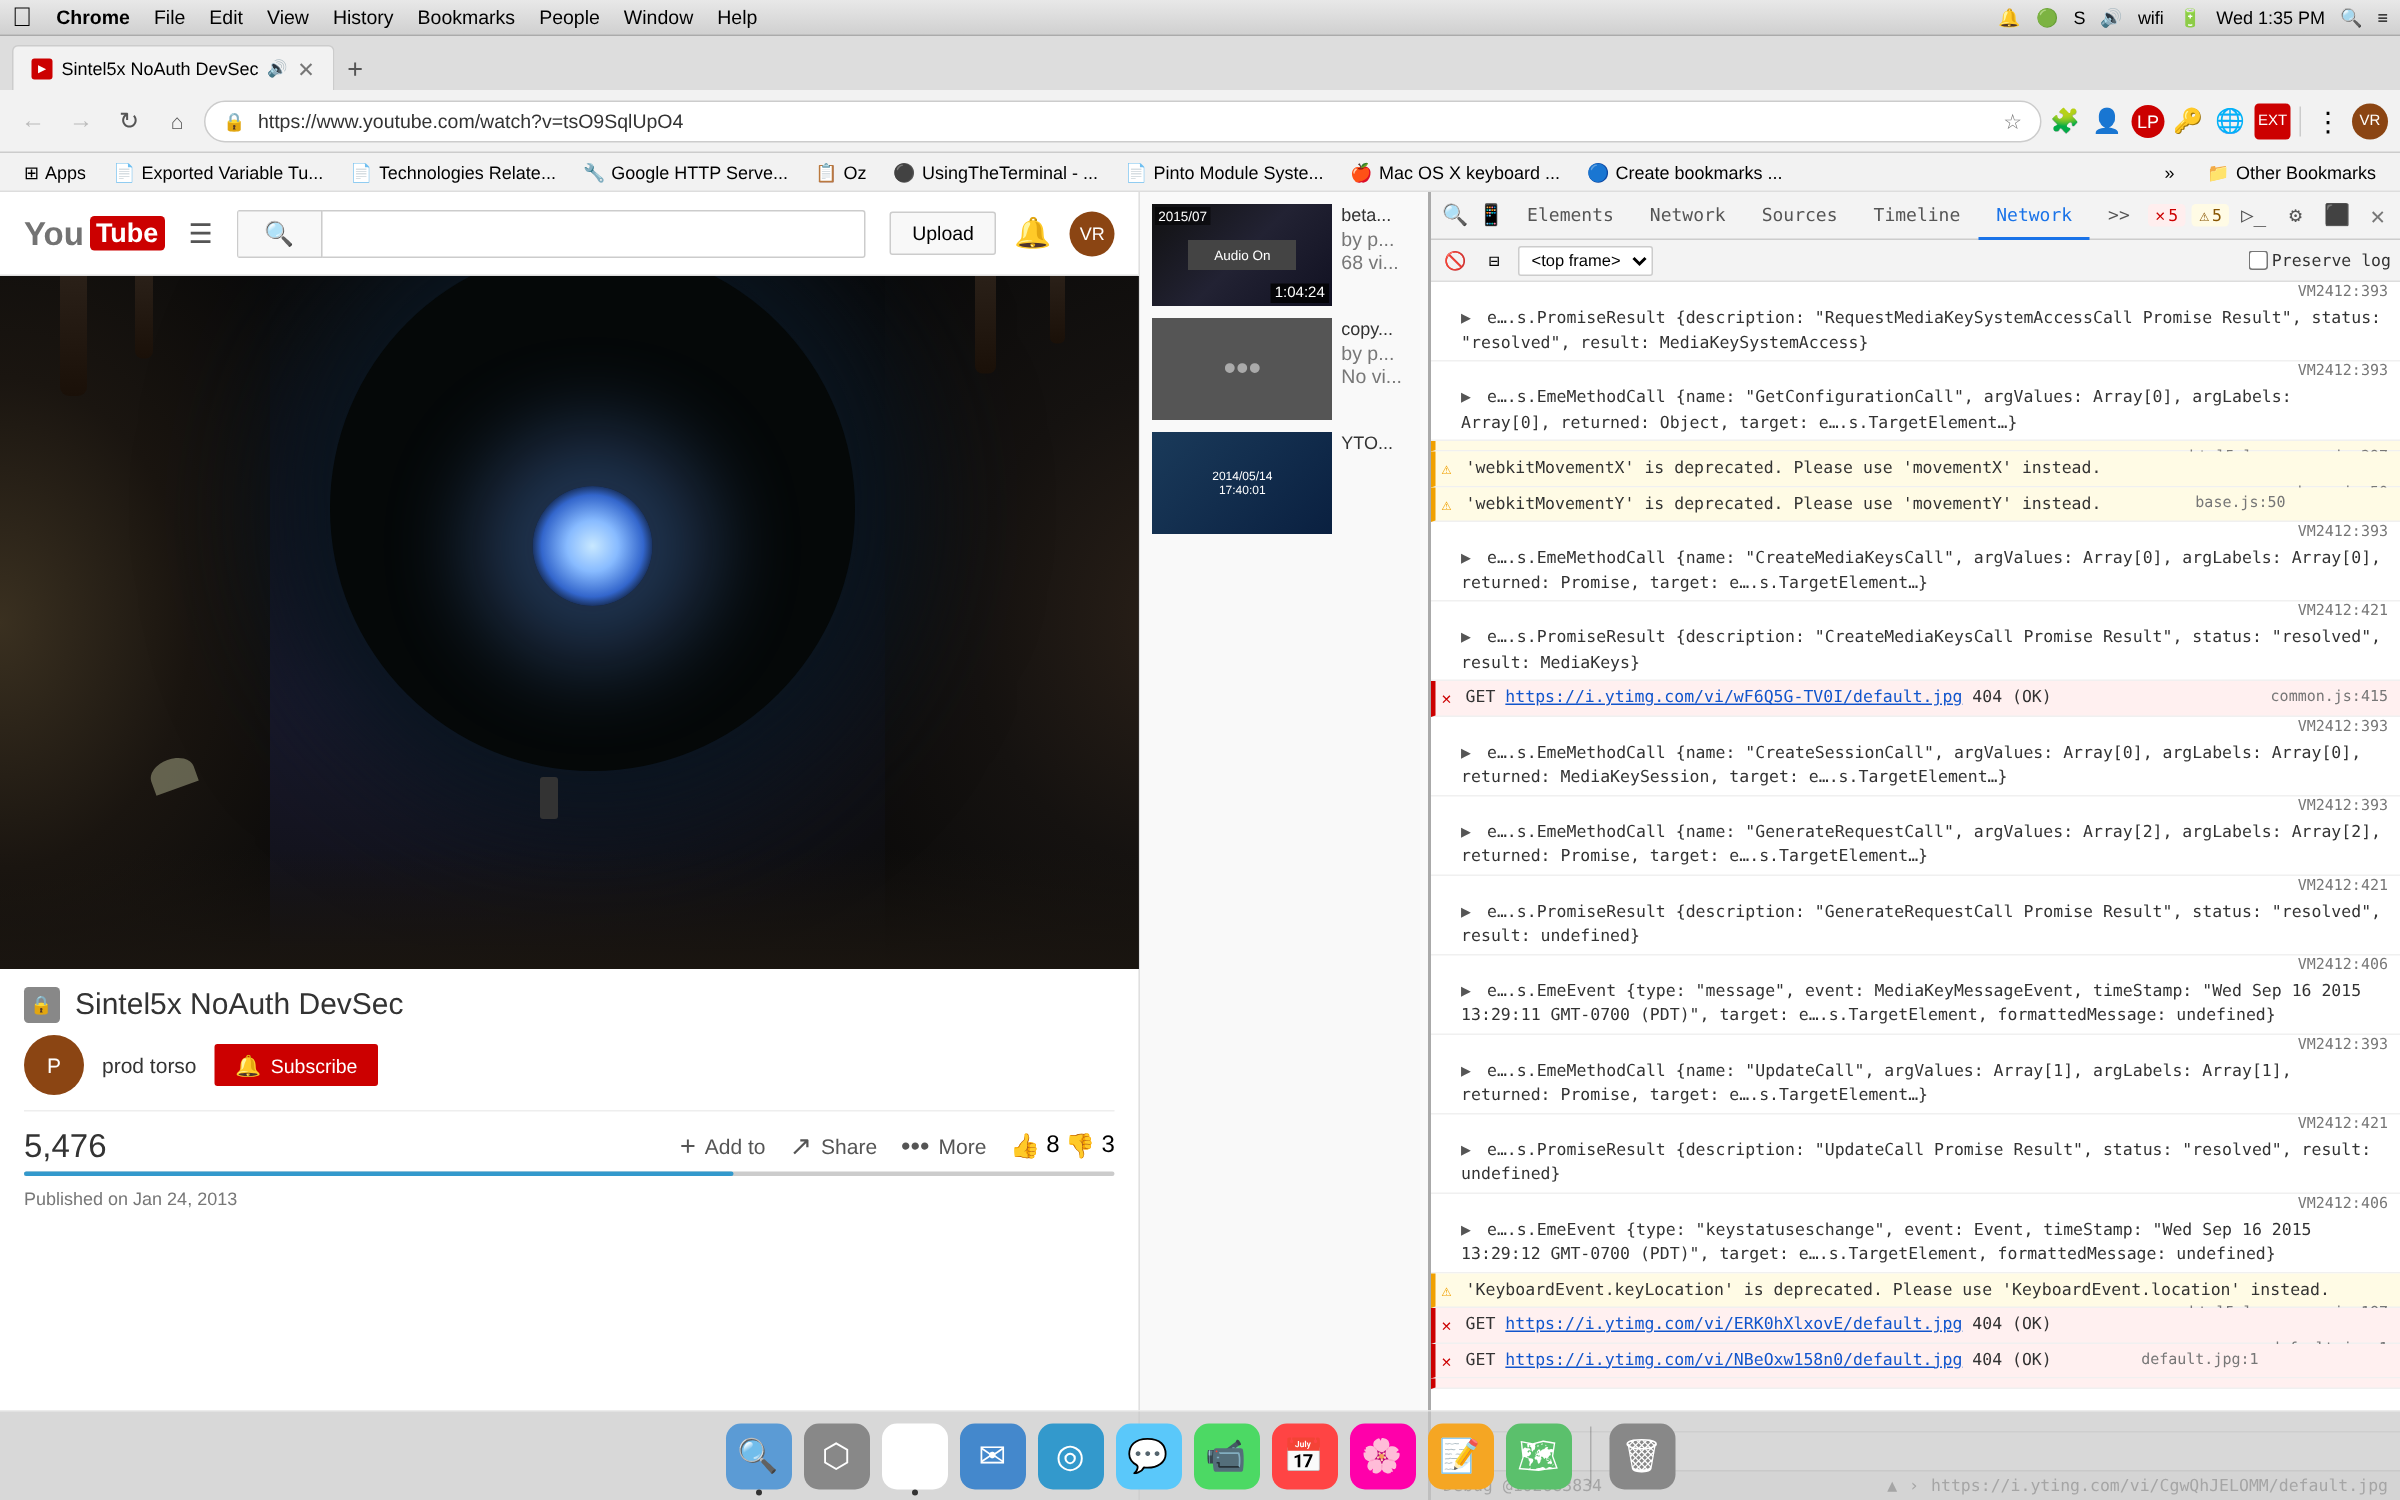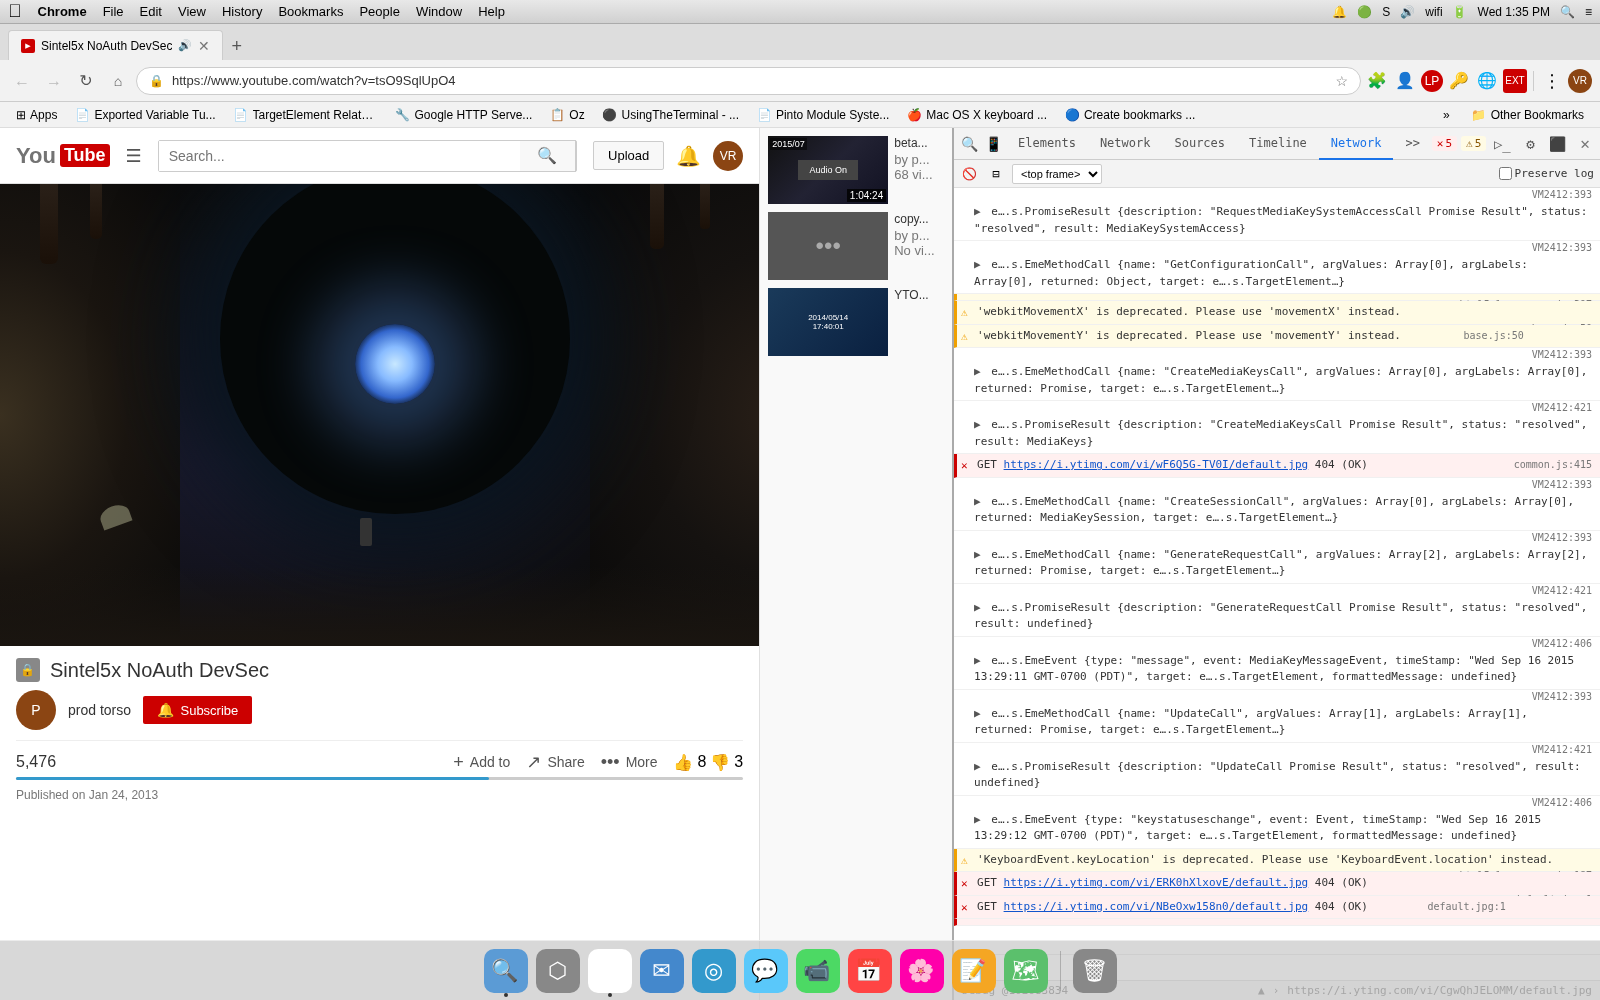--- a/index.html
+++ b/index.html
@@ -289,21 +289,21 @@
       gap: 6px;
     }
     .subscribe-btn .bell { font-size: 14px; }
     #view-like-row {
       display: flex;
       align-items: center;
       justify-content: space-between;
       border-top: 1px solid #eee;
       padding-top: 10px;
     }
-    .view-count { font-size: 16px; font-weight: 400; color: #333; }
+    .view-count { font-size: 22px; font-weight: 400; color: #333; }
     .action-row { display: flex; align-items: center; gap: 16px; }
     .action-btn {
       display: flex;
       align-items: center;
       gap: 6px;
       cursor: pointer;
       color: #555;
       font-size: 14px;
     }
     .action-btn .action-icon { font-size: 18px; }
@@ -595,21 +595,21 @@
     <div class="bookmark-item">
       <span class="bm-icon">⊞</span>
       <span class="bm-text">Apps</span>
     </div>
     <div class="bookmark-item">
       <span class="bm-icon">📄</span>
       <span class="bm-text">Exported Variable Tu...</span>
     </div>
     <div class="bookmark-item">
       <span class="bm-icon">📄</span>
-      <span class="bm-text">TargetElement Relate...</span>
+      <span class="bm-text">Technologies Relate...</span>
     </div>
     <div class="bookmark-item">
       <span class="bm-icon">🔧</span>
       <span class="bm-text">Google HTTP Serve...</span>
     </div>
     <div class="bookmark-item">
       <span class="bm-icon">📋</span>
       <span class="bm-text">Oz</span>
     </div>
     <div class="bookmark-item">
@@ -639,21 +639,20 @@
 
     <div id="youtube-pane">
 
       <div id="yt-header">
         <div id="yt-logo">
           <span style="font-size:22px; color:#737373; font-weight:900;">You</span>
             <span style="background:#cc0000;color:white;padding:1px 4px;border-radius:3px;font-size:18px;font-weight:700;">Tube</span>
         </div>
         <span id="yt-hamburger">☰</span>
         <div id="yt-search-bar">
-          <input type="text" placeholder="Search..." style="flex: 1 1 0%; border: none; outline: none; padding: 0px 10px; font-size: 14px;">
           <div id="yt-search-btn">🔍</div>
         </div>
         <div id="yt-header-right">
           <button class="yt-upload-btn">Upload</button>
           <span class="yt-header-icon">🔔</span>
           <div class="yt-avatar">VR</div>
         </div>
       </div>
 
       <div id="video-player">
@@ -717,21 +716,21 @@
         </div>
         <div id="publish-info">Published on Jan 24, 2013</div>
       </div>
     </div>
 
     <div id="sidebar-recs">
 
       <div class="rec-item">
         <div class="rec-thumb" style="background:#1a1a2a;">
           <div style="position:absolute;top:0;left:0;right:0;bottom:0;background:linear-gradient(135deg,#111 0%,#223 50%,#112 100%);display:flex;align-items:center;justify-content:center;">
-            <div style="width:60px;height:20px;background:#444;display:flex;align-items:center;justify-content:center;font-size:9px;color:white;">Audio On</div>
+            <div style="width:72px;height:20px;background:#444;display:flex;align-items:center;justify-content:center;font-size:9px;color:white;">Audio On</div>
           </div>
           <div style="position:absolute;top:2px;left:2px;font-size:9px;color:white;background:rgba(0,0,0,0.5);padding:1px 2px;">2015/07</div>
           <div class="duration-badge">1:04:24</div>
         </div>
         <div class="rec-info">
           <div class="rec-title">beta...</div>
           <div class="rec-meta">by p...
 68 vi...</div>
         </div>
       </div>

